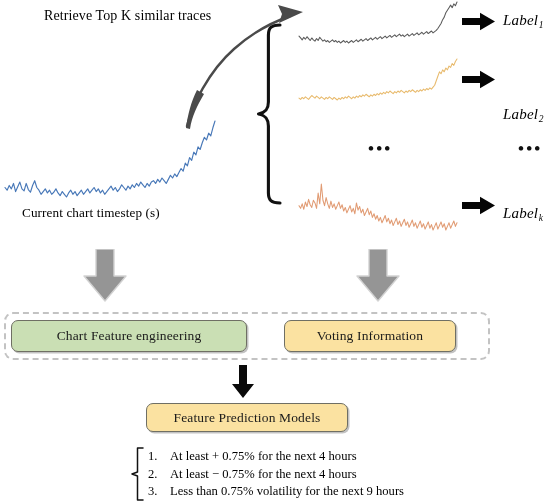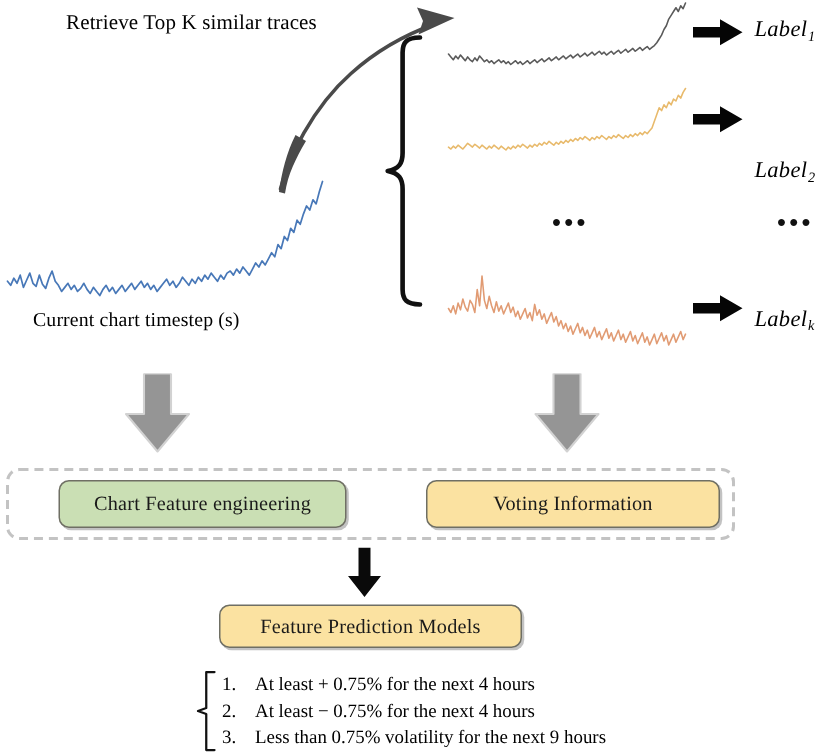--- a/index.html
+++ b/index.html
@@ -148,24 +148,24 @@
   <svg class="abs" style="left:82px; top:249px;" width="46" height="54" viewBox="0 0 46 54">
     <path d="M 14,0 L 32,0 L 32,27 L 44,27 L 23,52 L 2,27 L 14,27 Z" fill="#959595" stroke="#d2d2d2" stroke-width="1.4" stroke-linejoin="round"></path>
   </svg>
 
   <svg class="abs" style="left:355px; top:249px;" width="46" height="54" viewBox="0 0 46 54">
     <path d="M 14,0 L 32,0 L 32,27 L 44,27 L 23,52 L 2,27 L 14,27 Z" fill="#959595" stroke="#d2d2d2" stroke-width="1.4" stroke-linejoin="round"></path>
   </svg>
 
   <div class="abs dashed-box" style="left:4px; top:312px; width:486px; height:48px;"></div>
 
-  <div class="abs pill green" style="left:11px; top:320px; width:192px; height:32px;margin-left:28px;">
+  <div class="abs pill green" style="left:11px; top:320px; width:236px; height:32px;">
     <span>Chart Feature engineering</span>
   </div>
-  <div class="abs pill yellow" style="left:284px; top:320px; width:196px; height:32px;">
+  <div class="abs pill yellow" style="left:284px; top:320px; width:172px; height:32px;">
     <span>Voting Information</span>
   </div>
 
   <svg class="abs" style="left:231px; top:365px;" width="24" height="34" viewBox="0 0 24 34">
     <path d="M 8,0 L 16,0 L 16,19 L 23,19 L 12,33 L 1,19 L 8,19 Z" fill="#0a0a0a"></path>
   </svg>
 
   <div class="abs pill yellow" style="left:146px; top:403px; width:202px; height:29px;">
     <span>Feature Prediction Models</span>
   </div>

